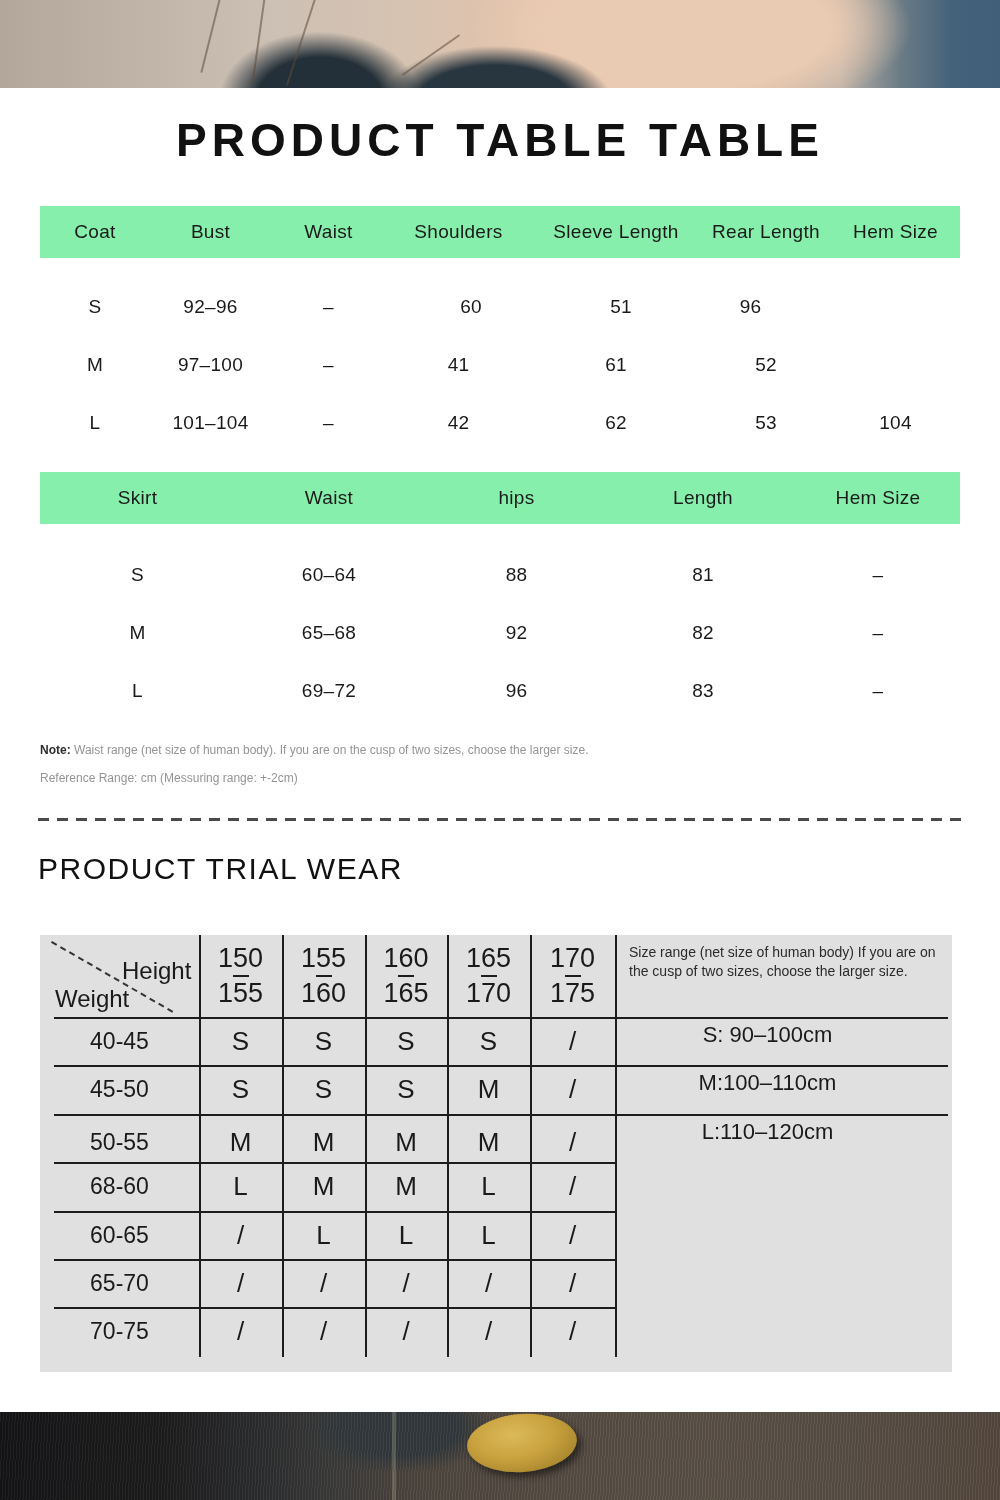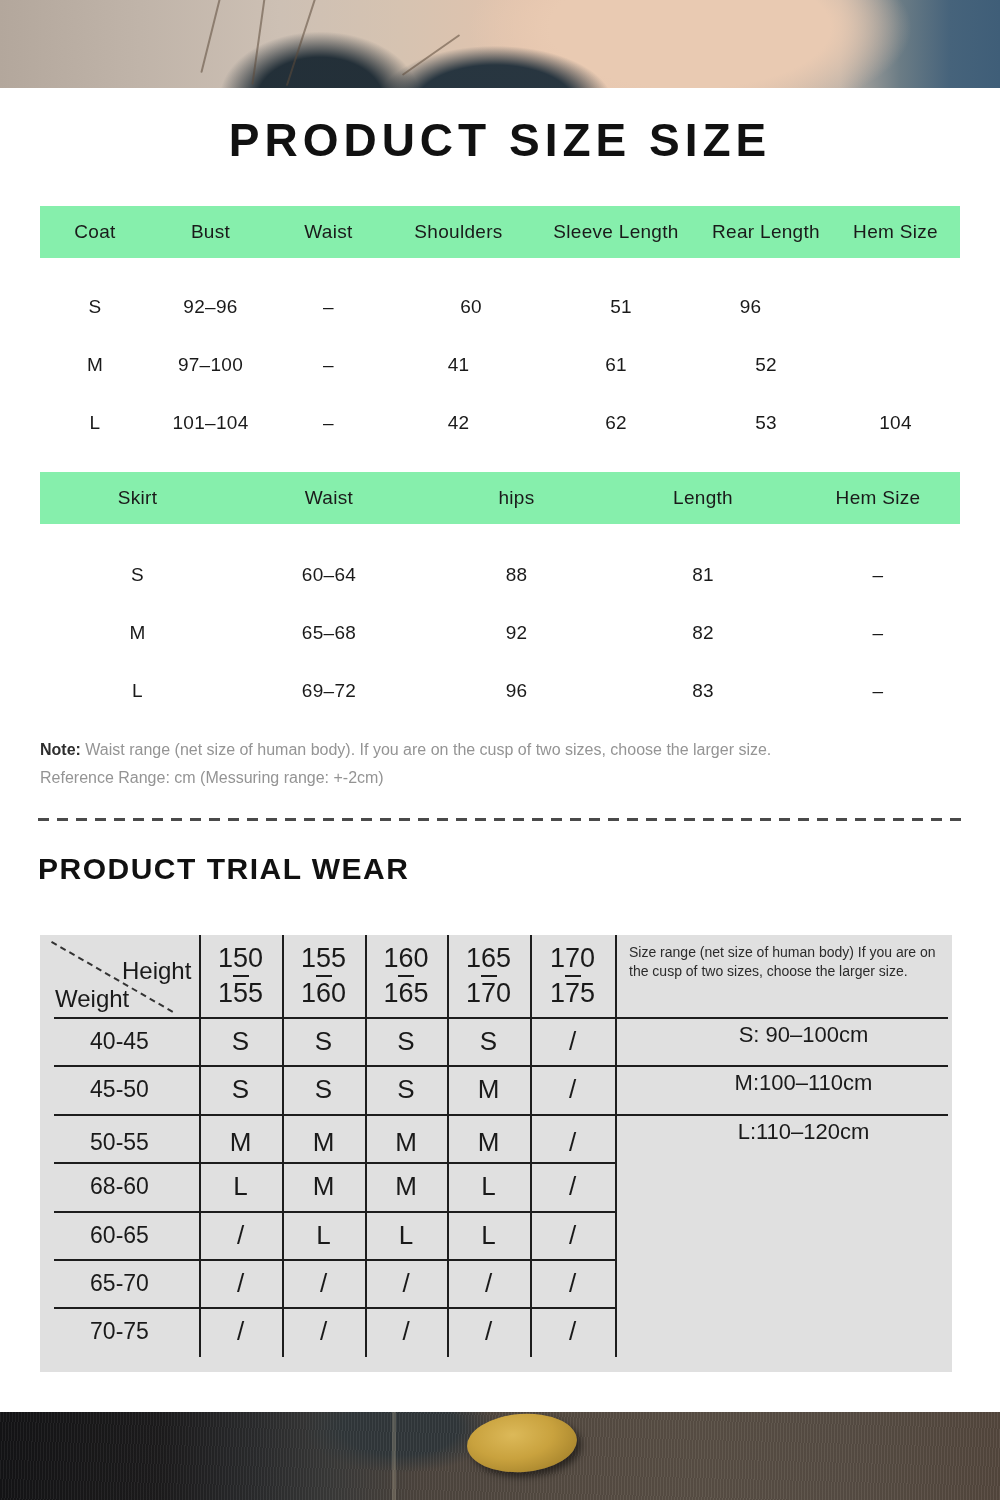--- a/index.html
+++ b/index.html
@@ -30,31 +30,31 @@
     background:radial-gradient(ellipse at 42% 35%,#dcb959 0%,#c9a23e 45%,#aa872e 78%,#8a6b21 100%);
     box-shadow:4px 5px 7px rgba(0,0,0,.5);transform:rotate(-4deg);
   }
   
   .main-title{
     position:absolute;top:112px;left:0;width:1000px;text-align:center;
     font-size:46px;font-weight:700;letter-spacing:5px;color:#111;line-height:56px;
   }
   .trial-title{
     position:absolute;top:852px;left:38px;
-    font-size:30px;font-weight:700;letter-spacing:1.5px;color:#111;
+    font-size:30px;font-weight:400;letter-spacing:1.5px;color:#111;
   }
   
   .band{position:absolute;left:40px;width:920px;height:52px;background:#86efac;display:flex;font-size:19px;letter-spacing:.3px}
   .rowset{position:absolute;left:40px;width:920px}
   .rrow{display:flex;height:58px;font-size:19px;letter-spacing:.3px}
   .cell{display:flex;align-items:center;justify-content:center;text-align:center}
   .c0{width:110px}.c1{width:121px}.c2{width:115px}.c3{width:145px}.c4{width:170px}.c5{width:130px}.c6{width:129px}
   .s0{width:195px}.s1{width:188px}.s2{width:187px}.s3{width:186px}.s4{width:164px}
   
-  .note{position:absolute;left:40px;top:736px;font-size:16px;line-height:28px;color:#949494}
+  .note{position:absolute;left:40px;top:736px;font-size:12px;line-height:28px;color:#949494}
   .note b{color:#2e2e2e;font-weight:700}
   
   .divider{position:absolute;left:38px;top:818px;width:924px;height:3px;
     background:repeating-linear-gradient(90deg,#4a4a4a 0 11px,transparent 11px 19px)}
   
   .trial{position:absolute;left:40px;top:935px;width:912px;height:437px;background:#e0e0e0}
   .vl{position:absolute;top:0;width:2px;height:422px;background:#1d1d1d}
   .hl{position:absolute;height:2px;background:#1d1d1d}
   .hl.full{left:14px;width:894px}
   .hl.lft{left:14px;width:563px}
@@ -62,33 +62,33 @@
   .corner-h{position:absolute;left:82px;top:22px;font-size:24px}
   .corner-w{position:absolute;left:15px;top:50px;font-size:24px}
   .thead{position:absolute;left:159px;top:0;width:416px;height:82px;display:flex}
   .hcell{display:flex;flex-direction:column;align-items:center;justify-content:center;font-size:27px;line-height:27px}
   .hd-dash{width:16px;height:2px;background:#1d1d1d;margin:3px 0}
   .v0{width:83px}.v1{width:83px}.v2{width:82px}.v3{width:83px}.v4{width:85px}
   .trow{position:absolute;left:0;width:575px;height:48px;display:flex;align-items:center}
   .wlab{width:159px;text-align:center;font-size:23px}
   .vcell{text-align:center;font-size:26px}
   .sidenote{position:absolute;left:589px;top:8px;width:312px;font-size:14px;line-height:19px;color:#2b2b2b}
-  .range{position:absolute;left:597px;width:333px;height:36px;display:flex;align-items:center;justify-content:center;font-size:22px}
+  .range{position:absolute;left:561px;width:333px;height:36px;display:flex;align-items:center;justify-content:center;font-size:22px}
 </style>
 </head>
 <body>
 
 <div class="photo-top">
   <div class="strand" style="left:210px;top:-6px;height:80px;transform:rotate(14deg)"></div>
   <div class="strand" style="left:258px;top:-10px;height:95px;transform:rotate(8deg)"></div>
   <div class="strand" style="left:300px;top:-4px;height:92px;transform:rotate(18deg)"></div>
   <div class="strand" style="left:430px;top:20px;height:70px;transform:rotate(55deg)"></div>
 </div>
 
-<div class="main-title">PRODUCT SIZE SIZE</div>
+<div class="main-title">PRODUCT TABLE TABLE</div>
 
 <div class="band" style="top:206px">
   <span class="cell c0">Coat</span>
   <span class="cell c1">Bust</span>
   <span class="cell c2">Waist</span>
   <span class="cell c3">Shoulders</span>
   <span class="cell c4">Sleeve Length</span>
   <span class="cell c5">Rear Length</span>
   <span class="cell c6">Hem Size</span>
 </div>

